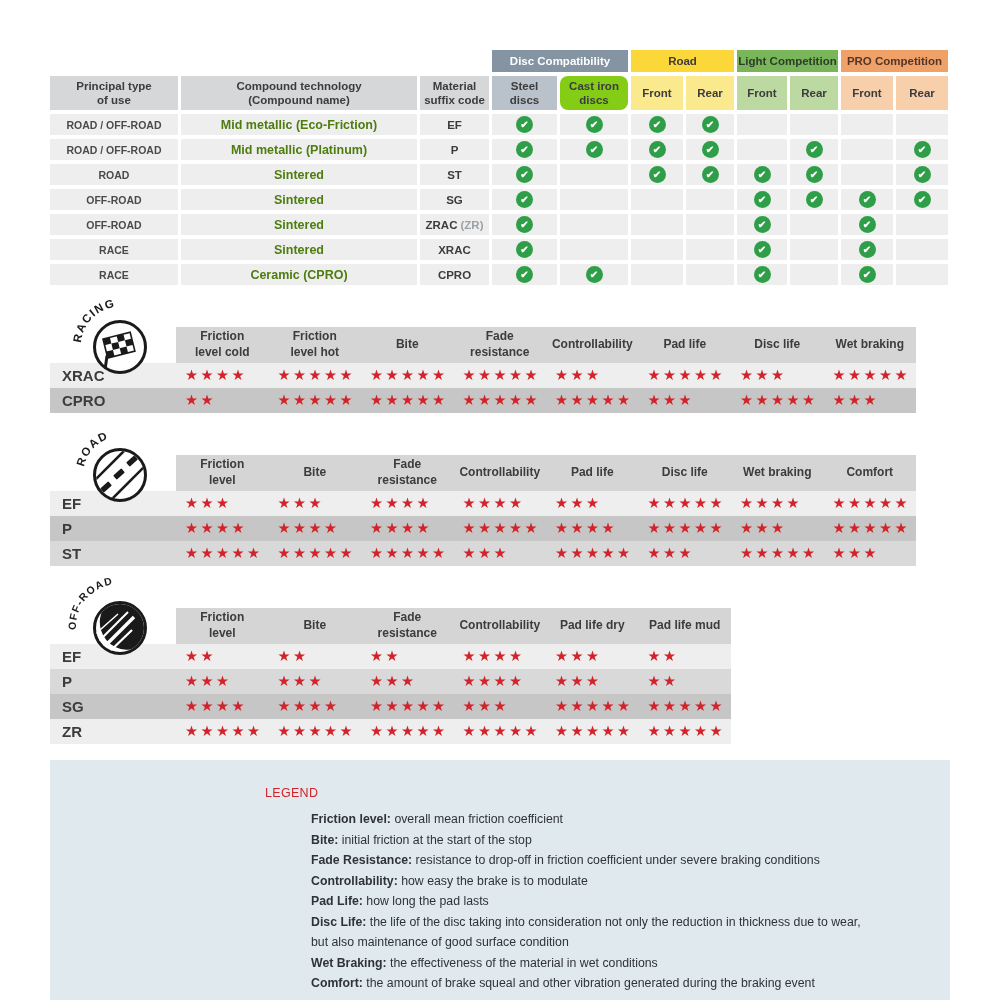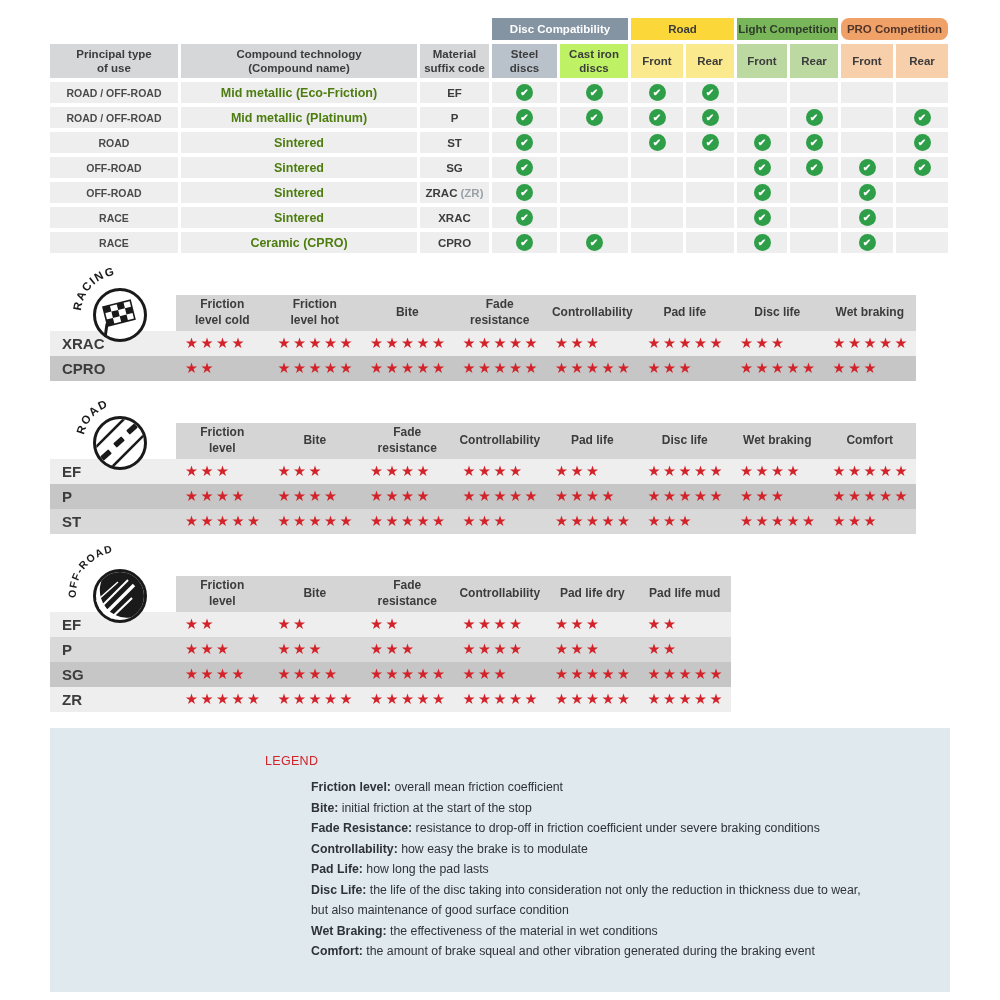--- a/index.html
+++ b/index.html
@@ -9,20 +9,21 @@
   }
   .wrap { padding: 18px 0 0 50px; width: 950px; }
 
   
   .compat-grid {
     display: grid;
     grid-template-columns: 128px 236px 69px 65px 68px 52px 48px 50px 48px 52px 52px;
     grid-template-rows: 22px 34px repeat(7, 21px);
     gap: 4px 3px;
     width: 898px;
+    margin-top: 32px;
   }
   .c { display: flex; align-items: center; justify-content: center; text-align: center; }
   .group { font-size: 11.5px; font-weight: bold; }
   .colhead {
     background: #d5d7d8; font-size: 11.5px; font-weight: bold;
     white-space: pre-line; line-height: 1.25; color: #3c3c3c;
   }
   .cell { background: #eeeeee; }
   .use-cell  { font-size: 10.5px; font-weight: bold; color: #4a4a4a; }
   .tech-cell { font-size: 12.5px; font-weight: bold; color: #4d7c0f; }
@@ -66,30 +67,30 @@
 </style>
 </head>
 <body>
 
 <div class="wrap">
   <div class="compat-grid">
       <div style="grid-column: 1 / span 3;"></div>
       <div class="c group" style="background: rgb(132, 148, 163); color: rgb(255, 255, 255); grid-column: 4 / span 2;">Disc Compatibility</div>
       <div class="c group" style="background: rgb(252, 215, 58); color: rgb(60, 60, 60); grid-column: 6 / span 2;">Road</div>
       <div class="c group" style="background: rgb(121, 182, 90); color: rgb(46, 60, 42); grid-column: 8 / span 2;">Light Competition</div>
-      <div class="c group" style="background: rgb(240, 161, 104); color: rgb(84, 53, 42); grid-column: 10 / span 2; border-radius: 8px;">PRO Competition</div>
+      <div class="c group" style="background: rgb(240, 161, 104); color: rgb(84, 53, 42); grid-column: 10 / span 2;">PRO Competition</div>
       <div class="c colhead">Principal type
 of use</div>
       <div class="c colhead">Compound technology
 (Compound name)</div>
       <div class="c colhead">Material
 suffix code</div>
       <div class="c colhead" style="background: rgb(185, 194, 203); text-align: center;">Steel
 discs</div>
-      <div class="c colhead" style="background: #bef264;">Cast iron
+      <div class="c colhead" style="background: #84cc16; border-radius: 8px;">Cast iron
 discs</div>
       <div class="c colhead" style="background: rgb(250, 233, 141);">Front</div>
       <div class="c colhead" style="background: rgb(250, 233, 141);">Rear</div>
       <div class="c colhead" style="background: rgb(188, 217, 162);">Front</div>
       <div class="c colhead" style="background: rgb(188, 217, 162);">Rear</div>
       <div class="c colhead" style="background: rgb(247, 207, 171);">Front</div>
       <div class="c colhead" style="background: rgb(247, 207, 171);">Rear</div>
       <div class="c cell use-cell">ROAD / OFF-ROAD</div>
       <div class="c cell tech-cell">Mid metallic (Eco-Friction)</div>
       <div class="c cell code-cell">

